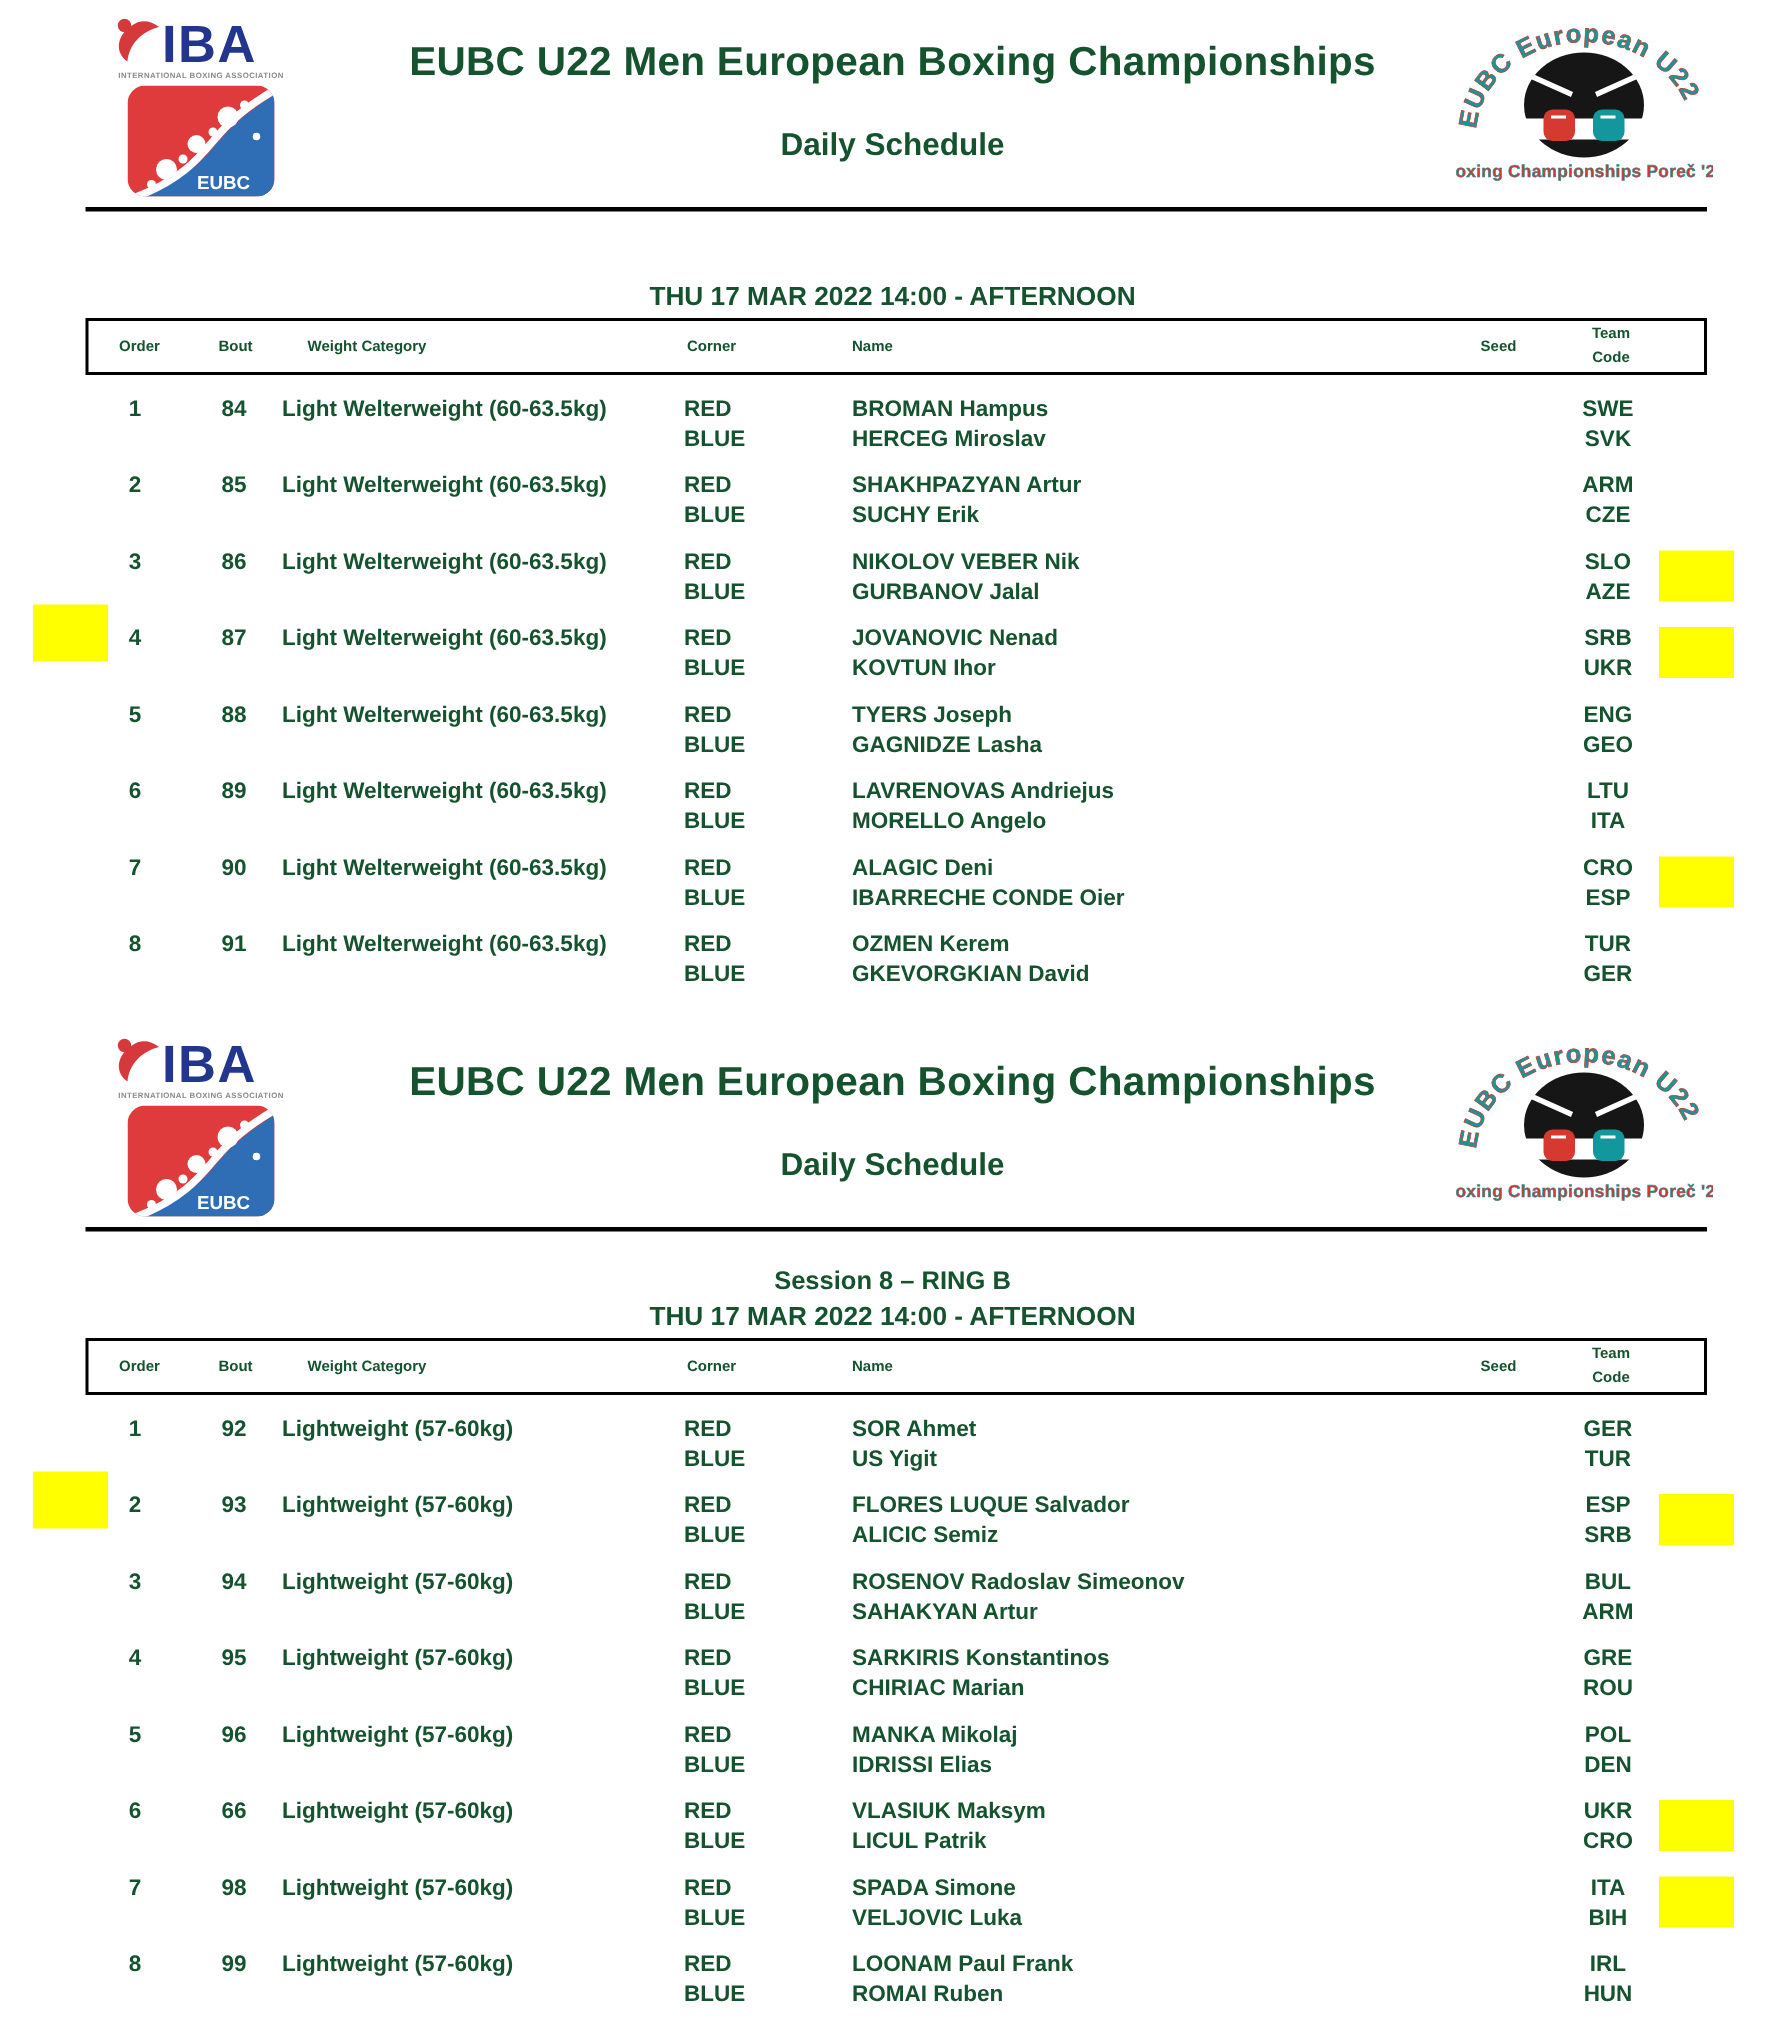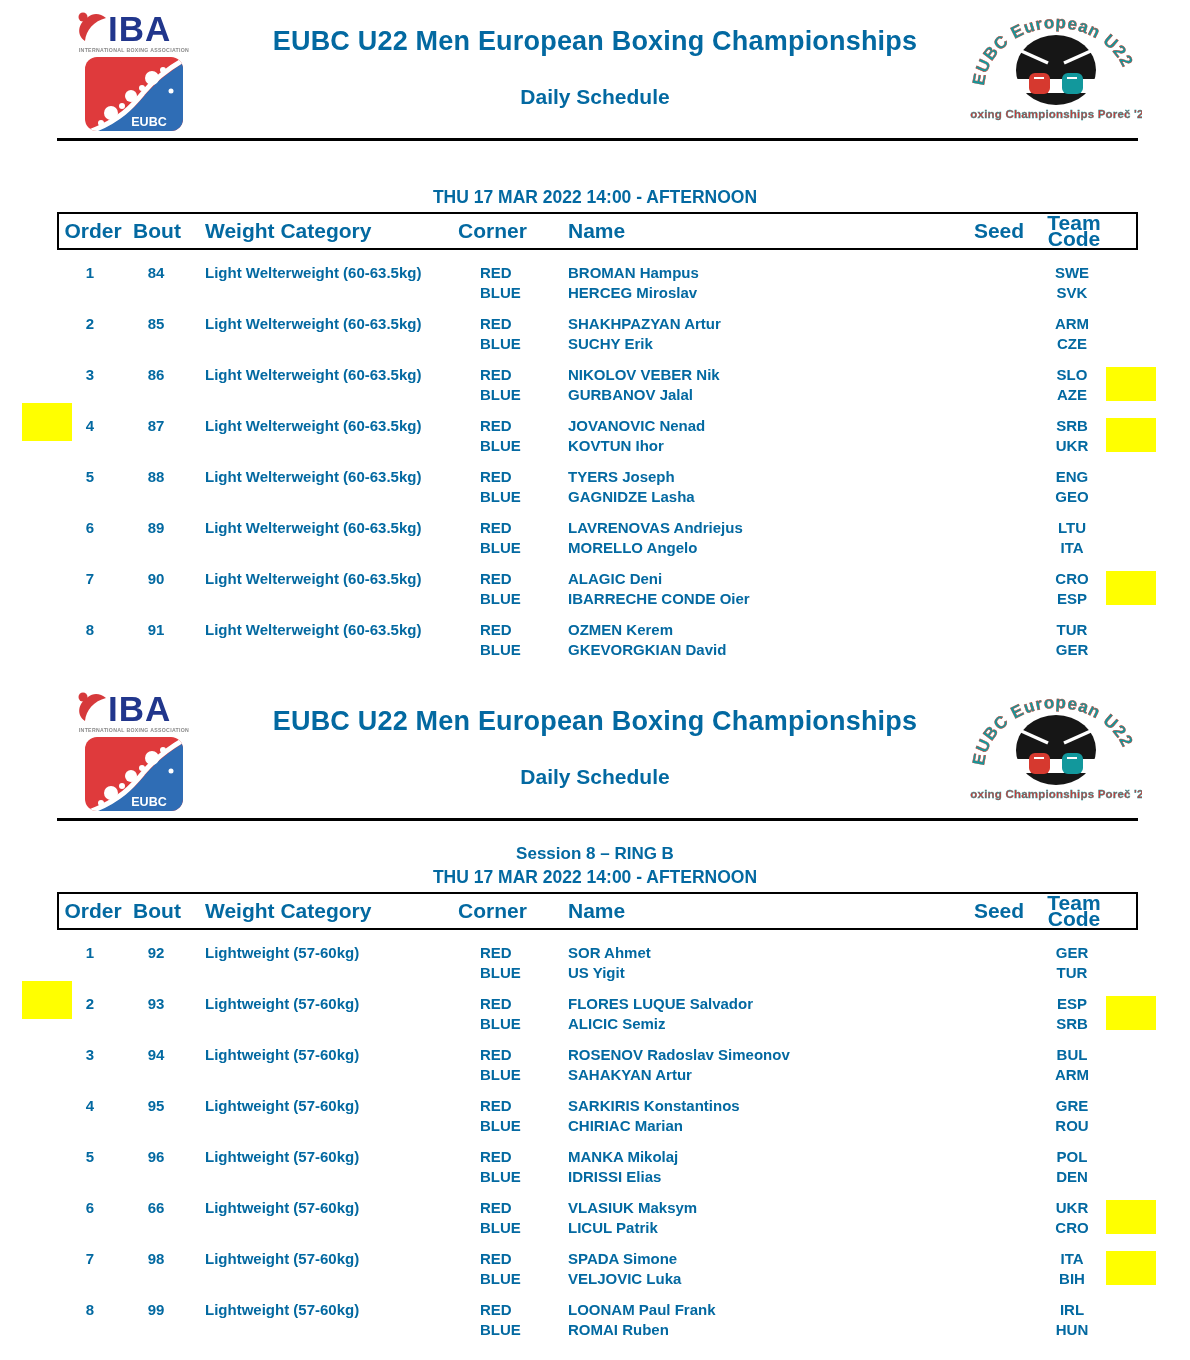--- a/index.html
+++ b/index.html
@@ -1,50 +1,50 @@
 <!DOCTYPE html>
 <html><head>
 <meta charset="utf-8">
 <style>
   html,body{margin:0;padding:0;background:#fff;}
   .page{
     position:relative;width:1190px;height:1360px;background:#ffffff;
     font-family:"Liberation Sans","DejaVu Sans",sans-serif;
-    font-weight:700;color:#0369a1;overflow:hidden;
+    font-weight:700;color:#14532d;overflow:hidden;
   }
   .sheet{position:absolute;left:0;width:1190px;height:680px;}
   .sheet-1{top:0;}
   .sheet-2{top:680px;}
 
   .iba-logo{position:absolute;left:74px;top:8px;width:120px;height:124px;}
   .event-logo{position:absolute;left:970px;top:4px;width:172px;height:122px;}
   .main-title{position:absolute;top:26px;left:0;width:100%;text-align:center;font-size:27px;letter-spacing:0.2px;}
   .sub-title{position:absolute;top:85px;left:0;width:100%;text-align:center;font-size:21px;}
   .rule{position:absolute;top:138px;left:57px;width:1081px;height:2.5px;background:#000;}
 
   .session-title{position:absolute;top:164px;left:0;width:100%;text-align:center;font-size:17px;}
   .session-date{position:absolute;top:187px;left:0;width:100%;text-align:center;font-size:17.5px;}
 
-  .thead{position:absolute;top:212px;left:57px;width:1081px;height:38px;border:2px solid #000;box-sizing:border-box;font-size:21px;}
+  .thead{position:absolute;top:212px;left:57px;width:1081px;height:38px;border:2px solid #000;box-sizing:border-box;font-size:10px;}
   .thead span{position:absolute;top:0;height:100%;display:flex;align-items:center;}
   .th-order{left:4px;width:60px;justify-content:center;}
   .th-bout{left:68px;width:60px;justify-content:center;}
   .th-weight{left:146px;}
   .th-corner{left:399px;}
   .th-name{left:509px;}
   .th-seed{left:910px;width:60px;justify-content:center;}
   .th-team{left:985px;width:60px;justify-content:center;text-align:center;line-height:16px;flex-direction:column;}
 
   .rows{position:absolute;top:263px;left:0;width:1190px;}
   .bout-row{position:relative;height:40px;margin-bottom:11px;font-size:15px;line-height:20px;}
   .bout-row .cell{position:absolute;top:0;}
   .c-order{left:60px;width:60px;text-align:center;}
   .c-bout{left:126px;width:60px;text-align:center;}
-  .c-weight{left:205px;text-align:center;}
-  .c-corner{left:480px;}
+  .c-weight{left:188px;text-align:center;}
+  .c-corner{left:456px;}
   .c-name{left:568px;}
   .c-team{left:1042px;width:60px;text-align:center;}
   .line{display:block;height:20px;}
 
   .hl{position:absolute;background:#ffff00;}
   .hl-left{left:22px;width:50px;top:-13px;height:38px;}
   .hl-right{left:1106px;width:50px;top:2px;height:34px;}
 </style>
 </head>
 <body>

